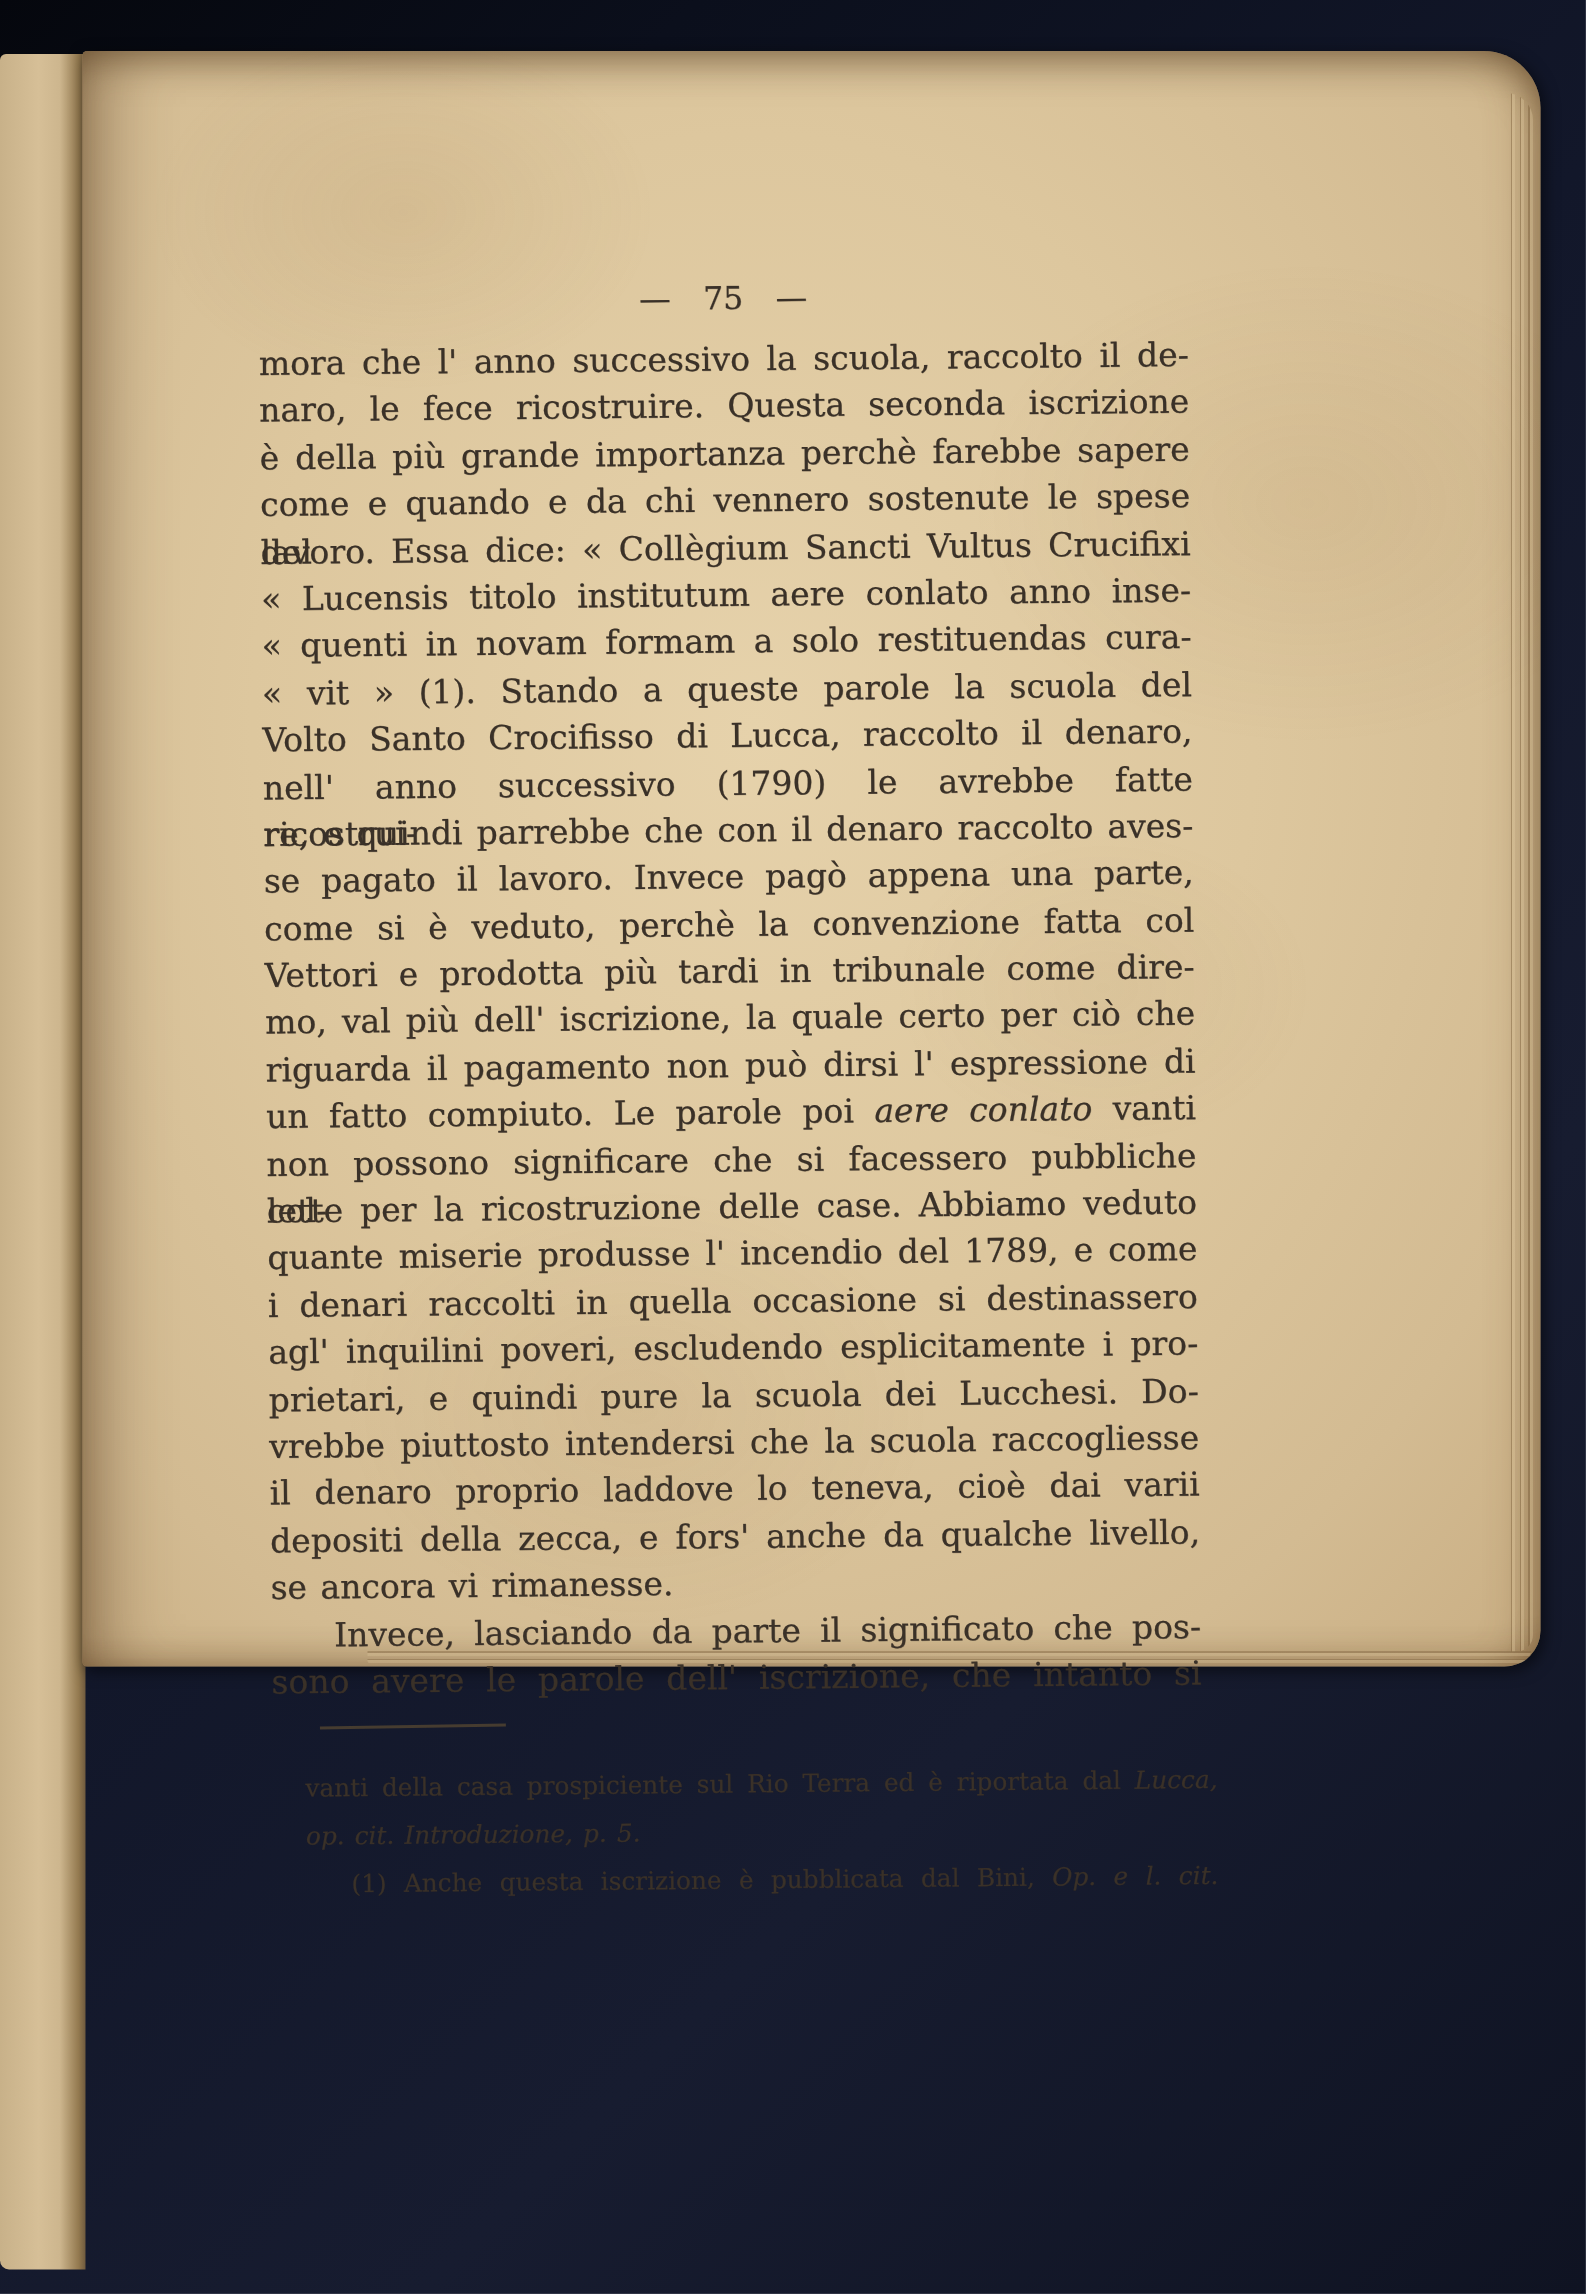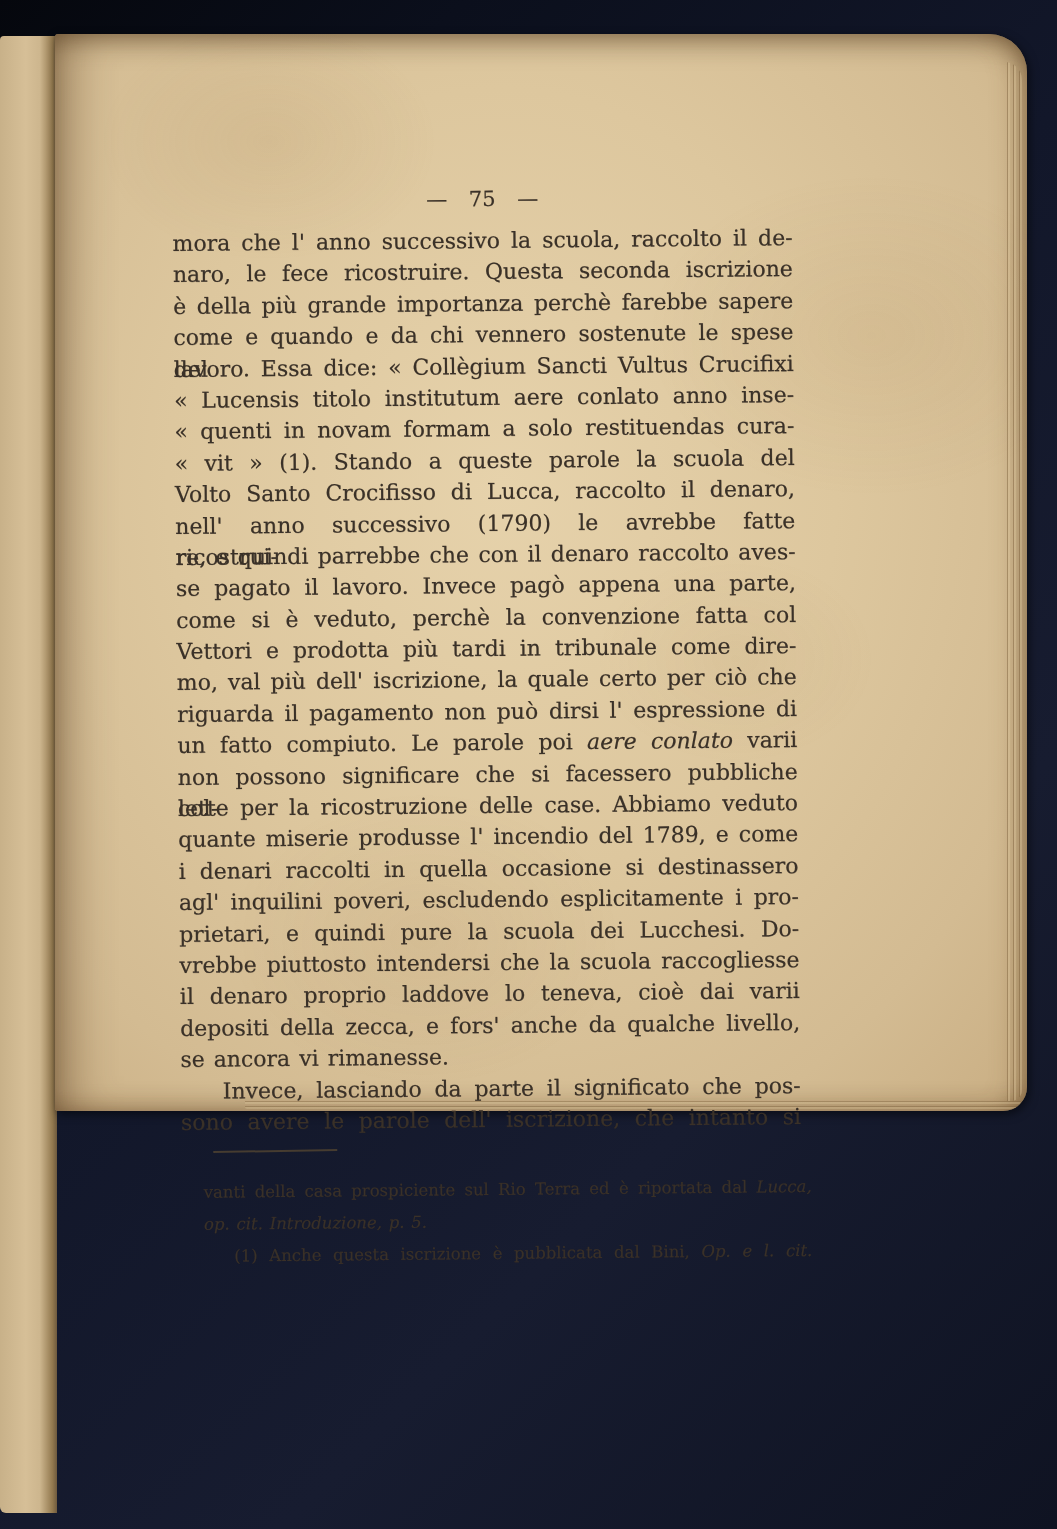--- a/index.html
+++ b/index.html
@@ -119,21 +119,21 @@
           <div class="tline"><span>« quenti in novam formam a solo restituendas cura-</span></div>
           <div class="tline"><span>« vit » (1). Stando a queste parole la scuola del</span></div>
           <div class="tline"><span>Volto Santo Crocifisso di Lucca, raccolto il denaro,</span></div>
           <div class="tline"><span>nell' anno successivo (1790) le avrebbe fatte ricostrui-</span></div>
           <div class="tline"><span>re, e quindi parrebbe che con il denaro raccolto aves-</span></div>
           <div class="tline"><span>se pagato il lavoro. Invece pagò appena una parte,</span></div>
           <div class="tline"><span>come si è veduto, perchè la convenzione fatta col</span></div>
           <div class="tline"><span>Vettori e prodotta più tardi in tribunale come dire-</span></div>
           <div class="tline"><span>mo, val più dell' iscrizione, la quale certo per ciò che</span></div>
           <div class="tline"><span>riguarda il pagamento non può dirsi l' espressione di</span></div>
-          <div class="tline"><span>un fatto compiuto. Le parole poi </span><span class="it">aere conlato</span><span> varii</span></div>
+          <div class="tline"><span>un fatto compiuto. Le parole poi </span><span class="it">aere conlato</span><span> vanti</span></div>
           <div class="tline"><span>non possono significare che si facessero pubbliche col-</span></div>
           <div class="tline"><span>lette per la ricostruzione delle case. Abbiamo veduto</span></div>
           <div class="tline"><span>quante miserie produsse l' incendio del 1789, e come</span></div>
           <div class="tline"><span>i denari raccolti in quella occasione si destinassero</span></div>
           <div class="tline"><span>agl' inquilini poveri, escludendo esplicitamente i pro-</span></div>
           <div class="tline"><span>prietari, e quindi pure la scuola dei Lucchesi. Do-</span></div>
           <div class="tline"><span>vrebbe piuttosto intendersi che la scuola raccogliesse</span></div>
           <div class="tline"><span>il denaro proprio laddove lo teneva, cioè dai varii</span></div>
           <div class="tline"><span>depositi della zecca, e fors' anche da qualche livello,</span></div>
           <div class="tline last"><span>se ancora vi rimanesse.</span></div>

